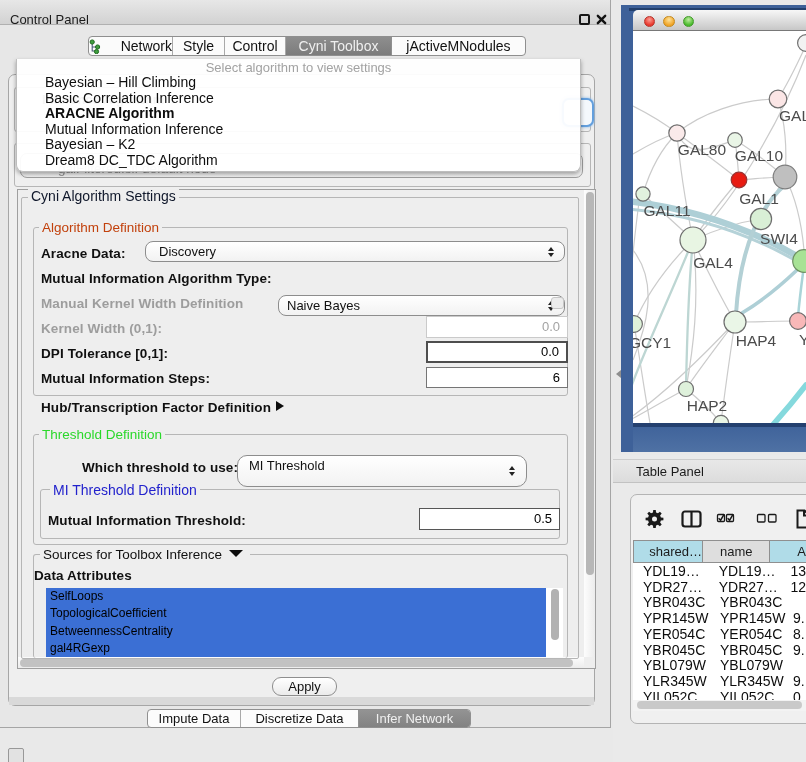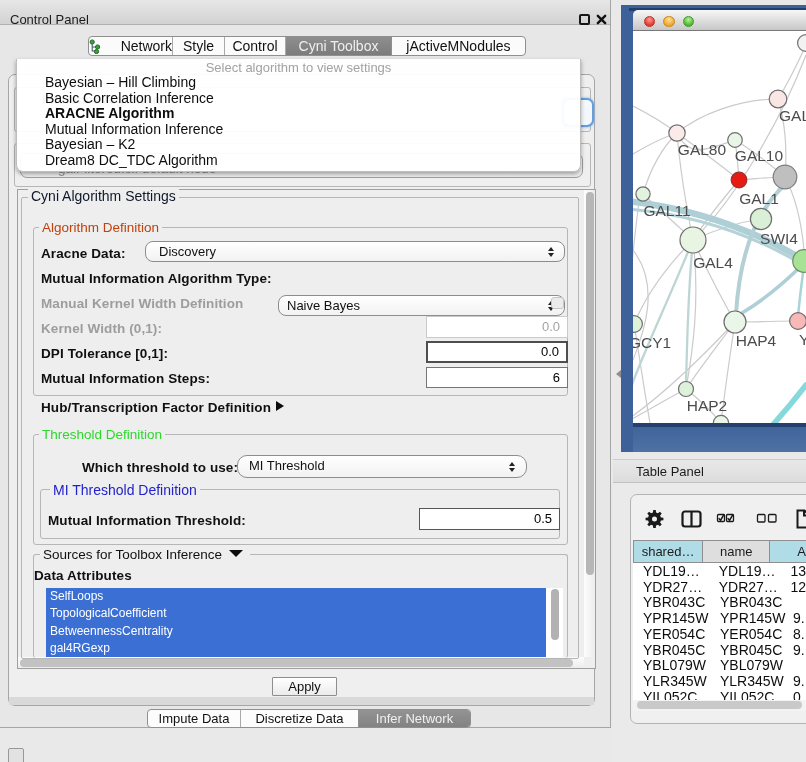--- a/index.html
+++ b/index.html
@@ -94,39 +94,39 @@
 <div class="a fld" style="left:426px;top:341px;width:142px;height:22px;border:2px solid #4e4e4e;line-height:18px;color:#000;">0.0</div>
 <div class="a lbl" style="left:41px;top:371px;">Mutual Information Steps:</div>
 <div class="a fld" style="left:426px;top:367px;width:142px;height:21px;border:1px solid #757575;line-height:19px;color:#000;">6</div>
 
 <div class="a lbl" style="left:41px;top:400px;">Hub/Transcription Factor Definition</div>
 <div class="a car" style="left:276px;top:401px;border-top:5.5px solid transparent;border-bottom:5.5px solid transparent;border-left:8px solid #0c0c0c;"></div>
 
 <div class="a gb" style="left:33px;top:434px;width:533px;height:109px;"></div>
 <div class="a gt" style="left:39px;top:428px;color:#2bd82b;font-size:13.5px;">Threshold Definition</div>
 <div class="a lbl" style="left:82px;top:460px;">Which threshold to use:</div>
-<div class="a combo" style="left:237px;top:455px;width:290px;height:23px;line-height:20px;padding-left:11px;border-radius:10px;">MI Threshold<span class="arr" style="right:10px;"></span></div>
+<div class="a combo" style="left:237px;top:455px;width:290px;height:32px;line-height:20px;padding-left:11px;border-radius:10px;">MI Threshold<span class="arr" style="right:10px;"></span></div>
 
 <div class="a gb" style="left:40px;top:489px;width:518px;height:48px;"></div>
 <div class="a gt" style="left:50px;top:483px;color:#2222cc;">MI Threshold Definition</div>
 <div class="a lbl" style="left:48px;top:513px;">Mutual Information Threshold:</div>
 <div class="a fld" style="left:419px;top:508px;width:141px;height:22px;border:1.5px solid #565656;line-height:19px;color:#000;">0.5</div>
 
 <div class="a gb" style="left:33px;top:554px;width:533px;height:103px;border-bottom:none;"></div>
 <div class="a gt" style="left:40px;top:548px;font-size:13.5px;">Sources for Toolbox Inference</div>
 <div class="a" style="left:224px;top:548px;width:26px;height:13px;background:#eeeeee;"></div>
 <div class="a car" style="left:229px;top:550px;border-left:7px solid transparent;border-right:7px solid transparent;border-top:7.5px solid #0c0c0c;"></div>
 <div class="a lbl" style="left:34px;top:568px;">Data Attributes</div>
 
-<div class="a" style="left:46px;top:588px;width:500px;height:69px;background:#3b6fd4;color:#ffffff;font-size:12px;line-height:17.3px;padding-left:4px;box-sizing:border-box;white-space:nowrap;overflow:hidden;">SelfLoops<br>TopologicalCoefficient<br>BetweennessCentrality<br>gal4RGexp</div>
+<div class="a" style="left:46px;top:588px;width:500px;height:69px;background:#3b6fd4;color:#000000;font-size:12px;line-height:17.3px;padding-left:4px;box-sizing:border-box;white-space:nowrap;overflow:hidden;">SelfLoops<br>TopologicalCoefficient<br>BetweennessCentrality<br>gal4RGexp</div>
 <div class="a" style="left:546px;top:588px;width:17px;height:69px;background:#fff;"></div>
 <div class="a" style="left:551px;top:589px;width:8px;height:51px;background:#b2b2b2;border-radius:4px;"></div>
 
 <div class="a" style="left:9px;top:697px;width:585px;height:8px;background:#d9d9d9;"></div>
-<div class="a" style="left:272px;top:677px;width:65px;height:19px;background:linear-gradient(#ffffff,#ebebeb);border:1px solid #8e8e8e;border-radius:1px;box-sizing:border-box;text-align:center;line-height:17px;font-size:13px;">Apply</div>
+<div class="a" style="left:272px;top:677px;width:65px;height:19px;background:linear-gradient(#ffffff,#ebebeb);border:1px solid #8e8e8e;border-radius:9px;box-sizing:border-box;text-align:center;line-height:17px;font-size:13px;">Apply</div>
 
 <div class="a" style="left:147px;top:709px;width:324px;height:19px;display:flex;border:1px solid #909090;border-radius:4px;background:#fcfcfc;box-sizing:border-box;overflow:hidden;font-size:13px;">
  <div style="width:93px;display:flex;align-items:center;justify-content:center;border-right:1px solid #a9a9a9;box-sizing:border-box;">Impute Data</div>
  <div style="width:118px;display:flex;align-items:center;justify-content:center;border-right:1px solid #909090;box-sizing:border-box;">Discretize Data</div>
  <div style="flex:1;display:flex;align-items:center;justify-content:center;background:linear-gradient(#939393,#828282);color:#f0f0f0;">Infer Network</div>
 </div>
 
 <div class="a car" style="left:616px;top:370px;border-top:4px solid transparent;border-bottom:4px solid transparent;border-right:5px solid #8e8e8e;"></div>
 
 <div class="a" style="left:8px;top:748px;width:14px;height:16px;background:#e2e2e2;border:1.5px solid #989898;border-radius:2px;"></div>
@@ -234,21 +234,21 @@
     <path d="M85.6 13.2 l2.0 2.0 l3.6-6.0" stroke-width="1.5"></path>
     <path d="M94.6 13.2 l2.0 2.0 l3.6-6.0" stroke-width="1.5"></path>
     <rect x="124.5" y="9.5" width="7.5" height="7.5" rx="1"></rect>
     <rect x="135.5" y="9.5" width="7.5" height="7.5" rx="1"></rect>
   </g>
   <path d="M164.5 5.5 h7 l4.5 4.5 v12.5 h-11.5 z M171 5.5 v5 h5" fill="none" stroke="#1a1a1a" stroke-width="2"></path>
 </svg>
 
 <div class="a" style="left:633px;top:540px;width:173px;height:160px;background:#ffffff;overflow:hidden;">
   <div style="display:flex;height:23px;border-top:1px solid #8f8f8f;border-bottom:1px solid #8f8f8f;box-sizing:border-box;font-size:13px;color:#1c1c1c;">
-    <div style="width:77px;background:#b0dce8;border-left:1px solid #8f8f8f;border-right:1px solid #8f8f8f;box-sizing:border-box;text-align:center;line-height:21px;">shared…</div>
+    <div style="width:77px;background:#b0dce8;border-left:1px solid #8f8f8f;border-right:1px solid #8f8f8f;box-sizing:border-box;text-align:right;line-height:21px;">shared…</div>
     <div style="width:74px;background:#dedede;border-right:1px solid #8f8f8f;box-sizing:border-box;text-align:center;line-height:21px;">name</div>
     <div style="flex:1;background:#b0dce8;text-align:center;line-height:21px;padding-left:27px;">A</div>
   </div>
   <div style="font-size:14px;line-height:15.7px;color:#0d0d0d;padding-top:1px;">
     <div style="display:flex;">
           <div style="width:77px;padding-left:10px;box-sizing:border-box;">YDL19…</div>
           <div style="width:74px;padding-left:10px;box-sizing:border-box;">YDL19…</div>
           <div style="padding-left:9px;">13</div>
         </div>
     <div style="display:flex;">

